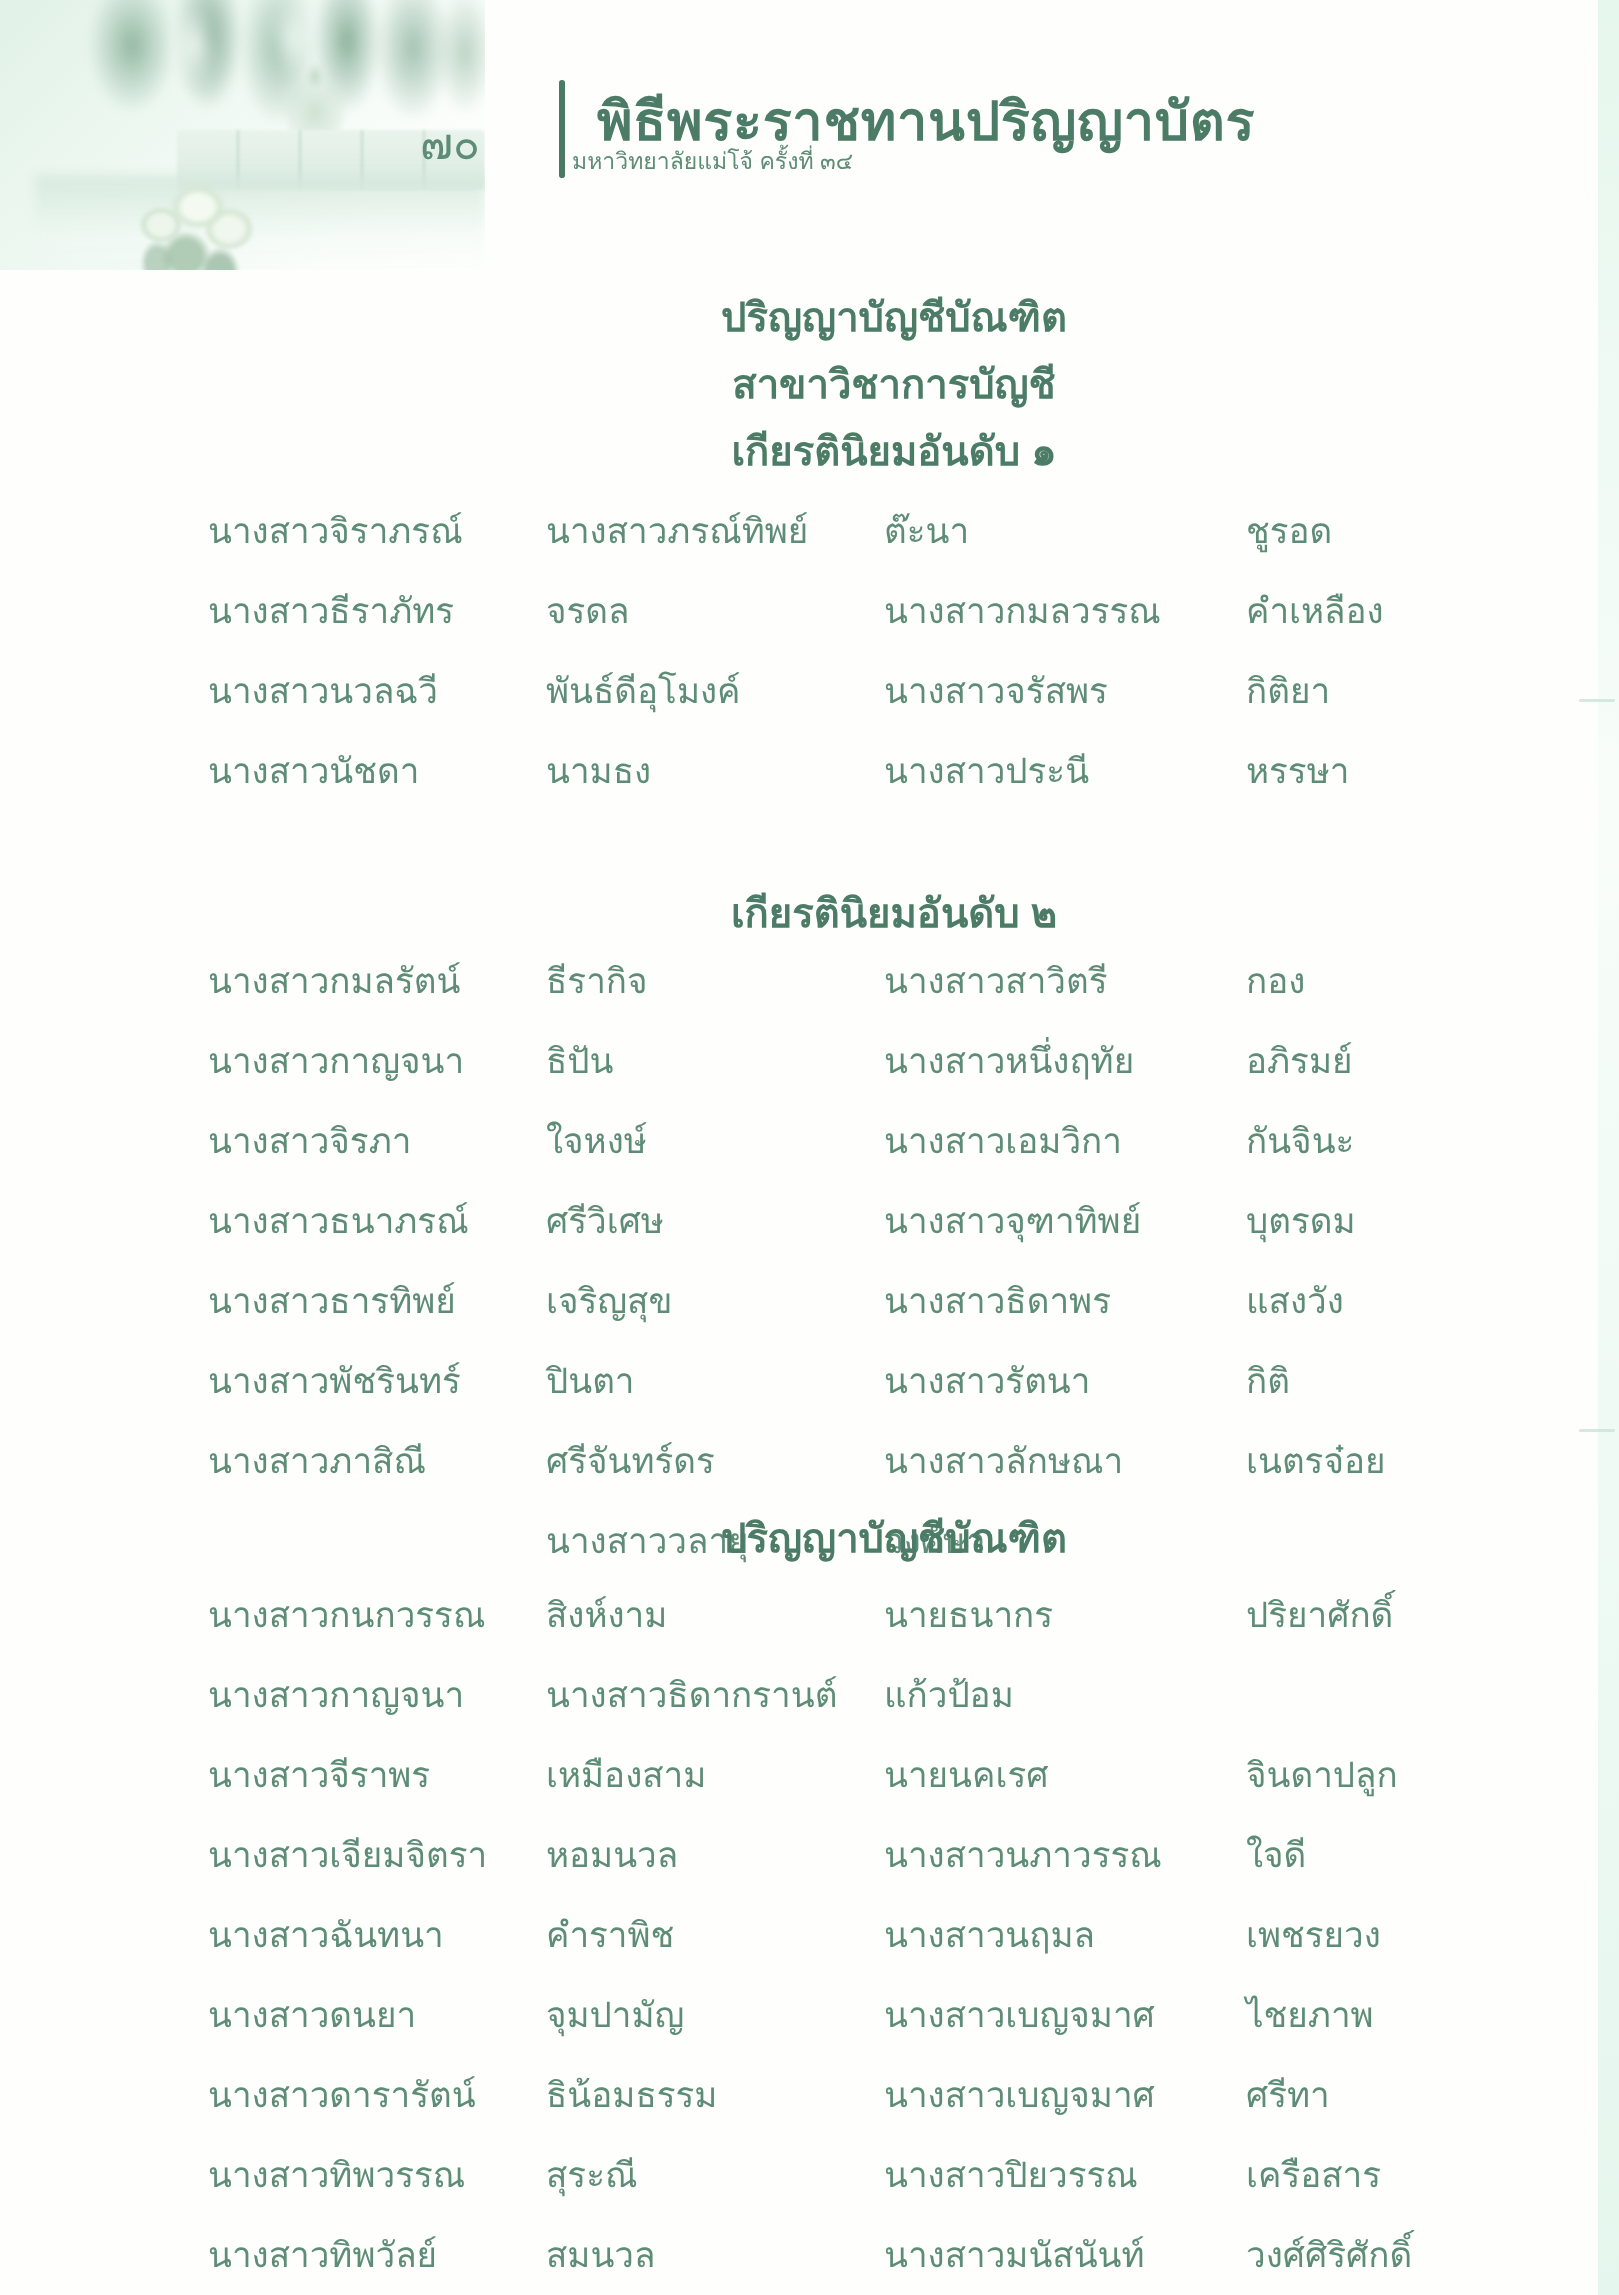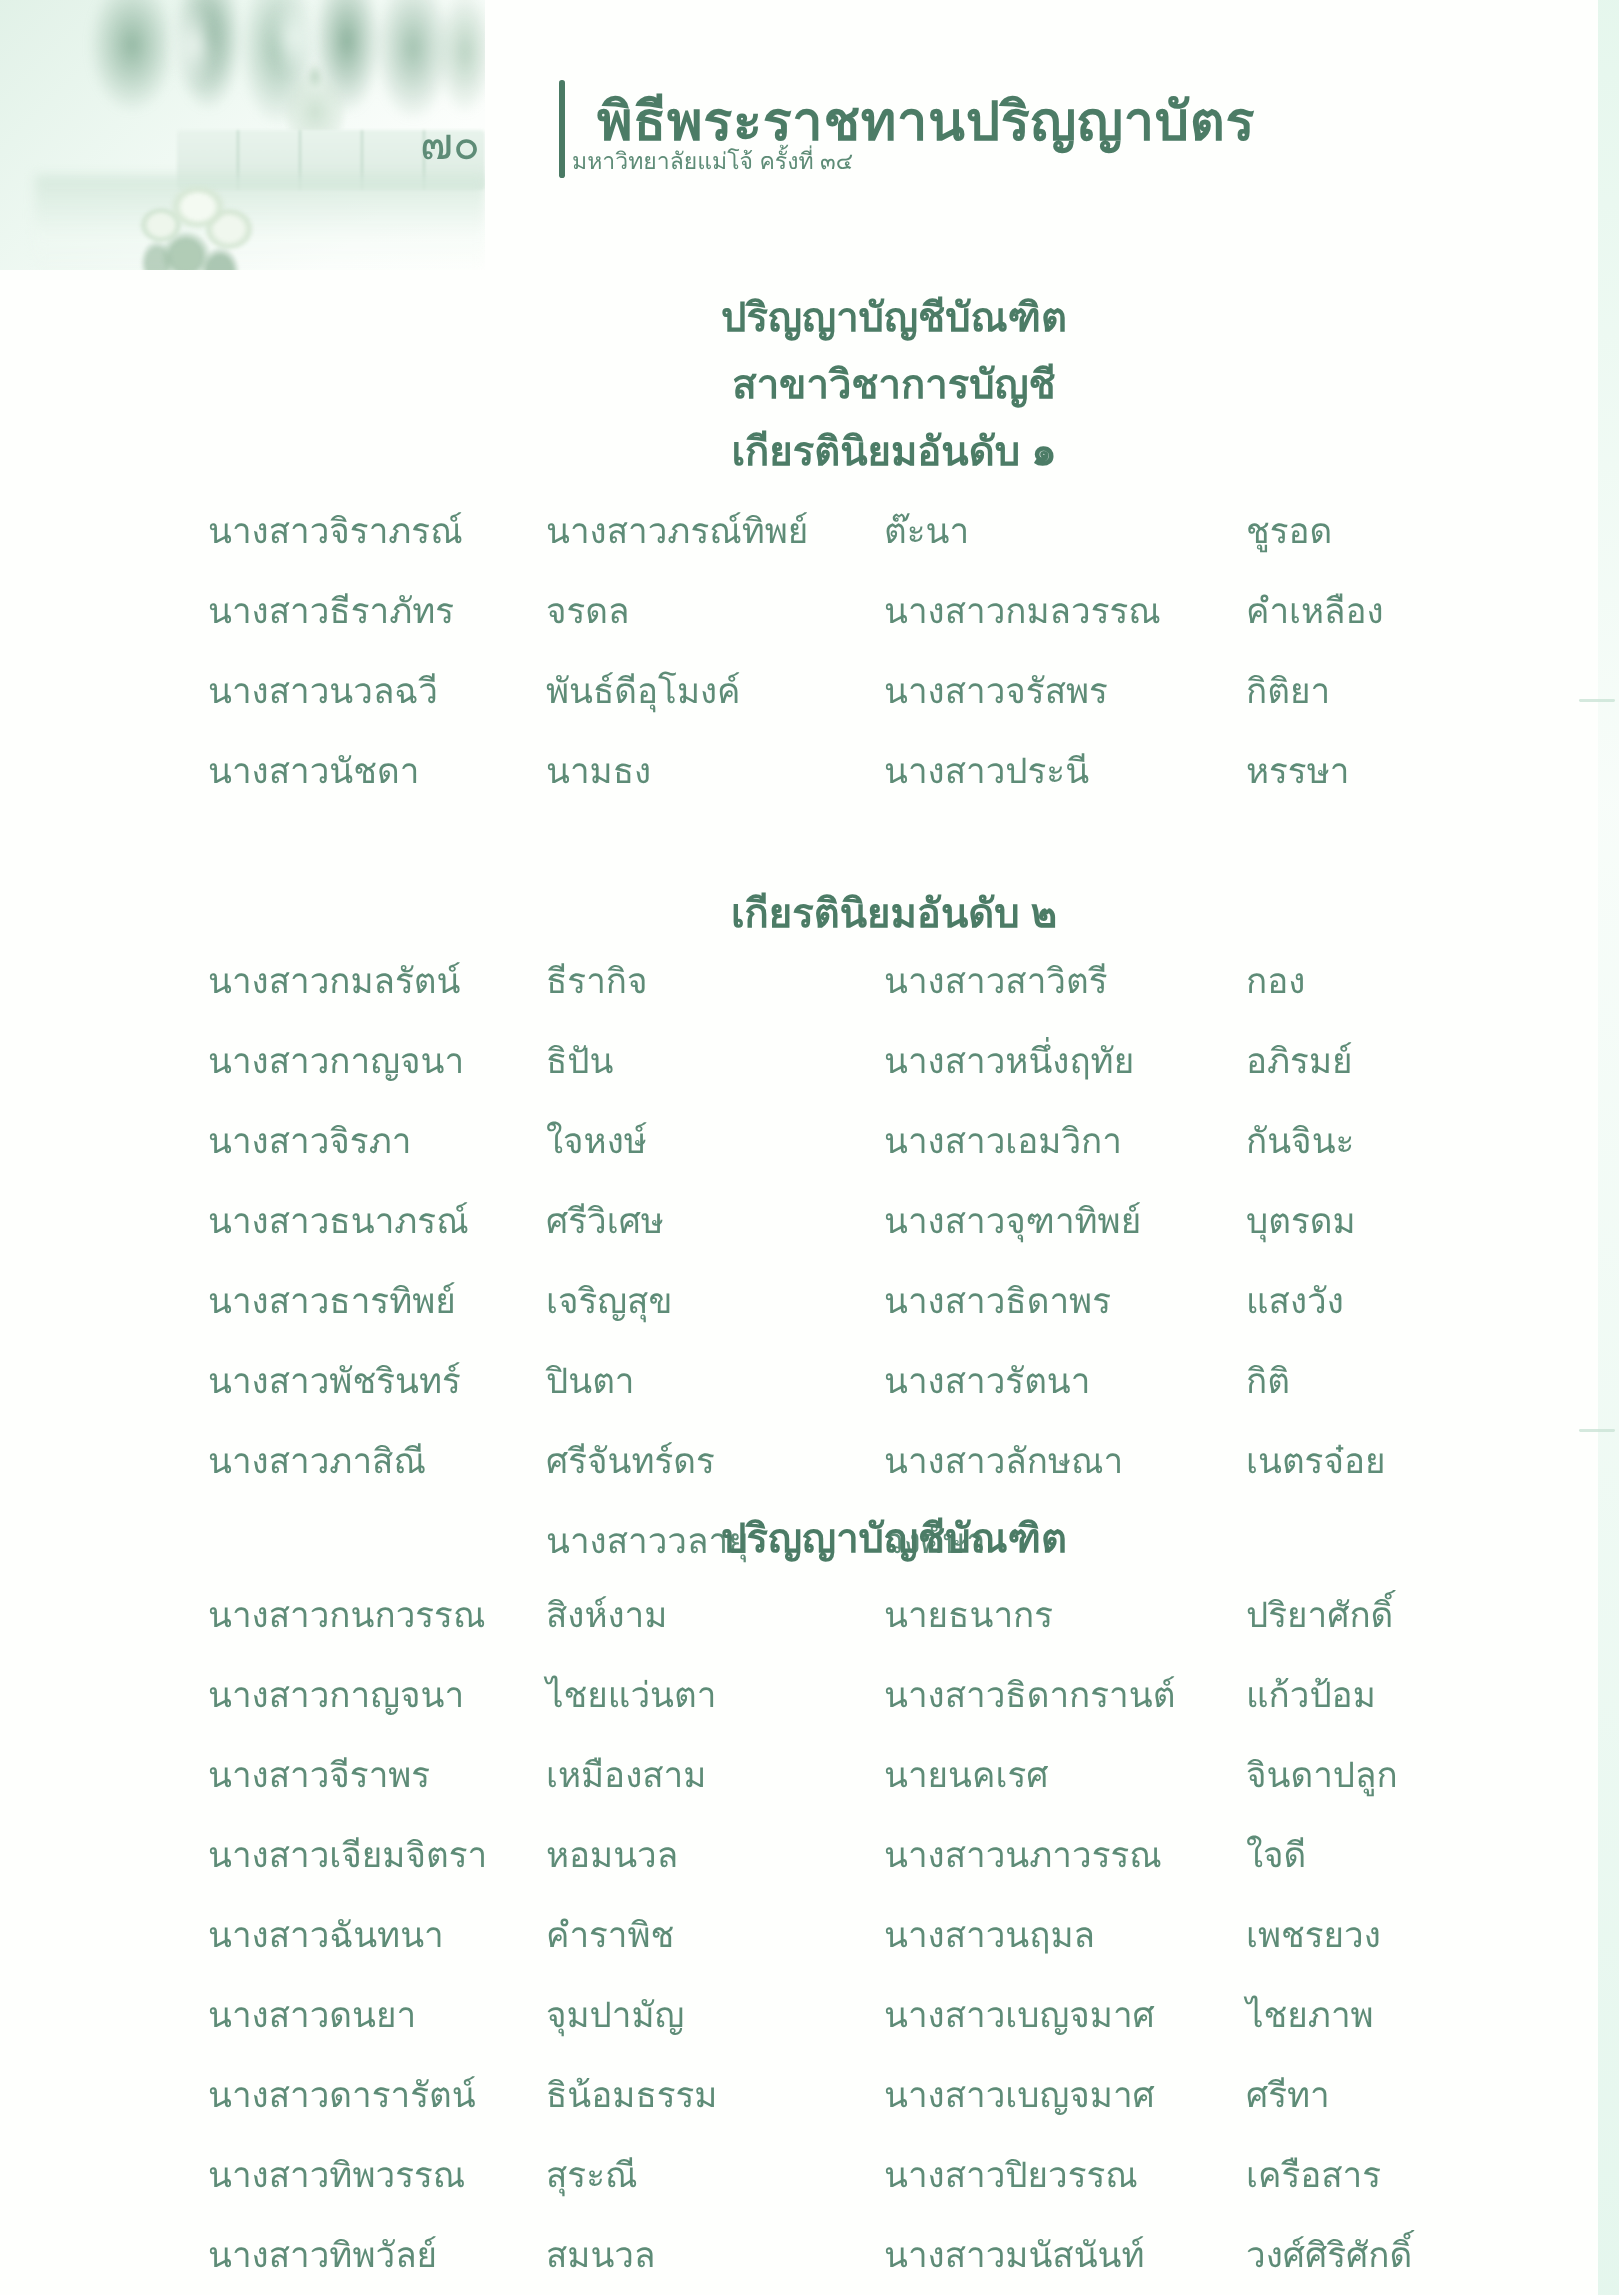--- a/index.html
+++ b/index.html
@@ -190,21 +190,20 @@
 </div>
 <div class="names" id="sec3-rows">
   <div class="row">
       <span class="cell">นางสาวกนกวรรณ</span>
       <span class="cell">สิงห์งาม</span>
       <span class="cell">นายธนากร</span>
       <span class="cell">ปริยาศักดิ์</span>
     </div>
   <div class="row">
       <span class="cell">นางสาวกาญจนา</span>
-      <span class="cell">ไชยแว่นตา</span>
       <span class="cell">นางสาวธิดากรานต์</span>
       <span class="cell">แก้วป้อม</span>
     </div>
   <div class="row">
       <span class="cell">นางสาวจีราพร</span>
       <span class="cell">เหมืองสาม</span>
       <span class="cell">นายนคเรศ</span>
       <span class="cell">จินดาปลูก</span>
     </div>
   <div class="row">

